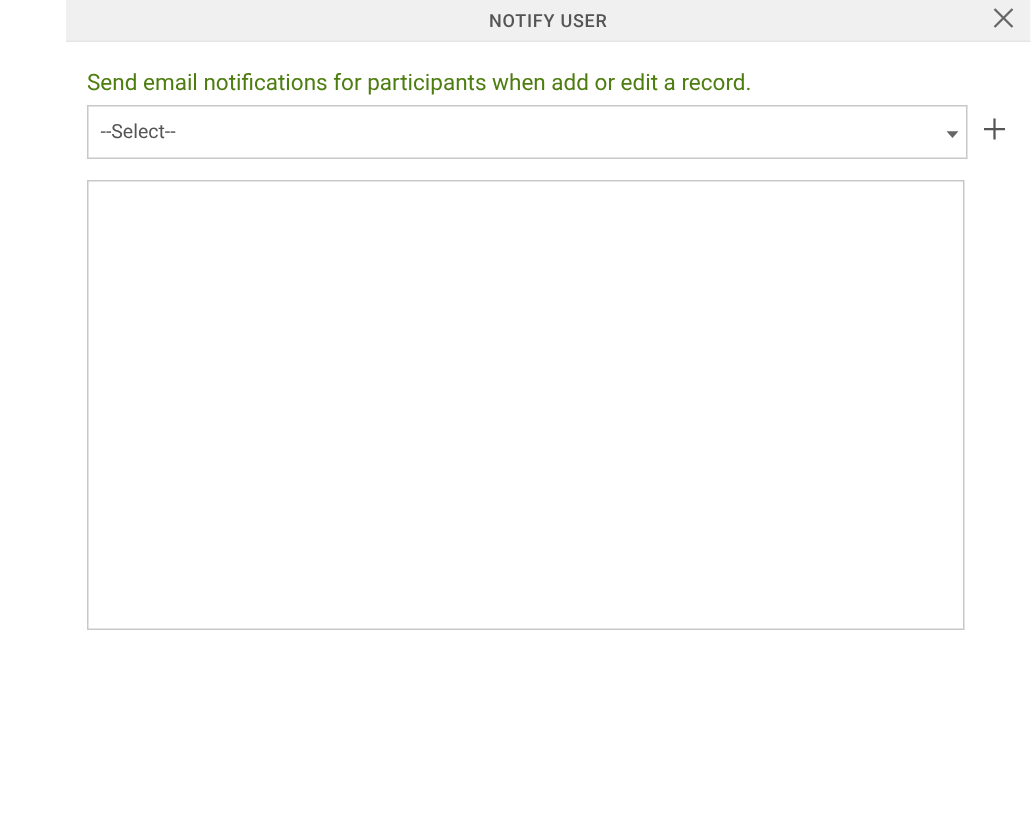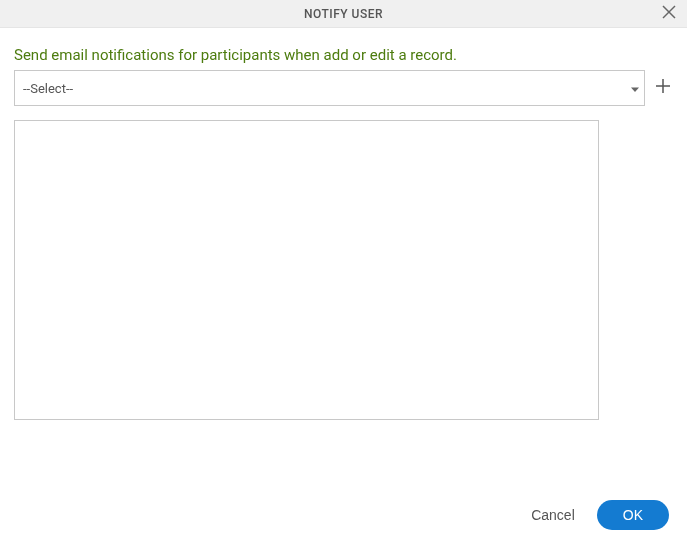--- a/index.html
+++ b/index.html
@@ -12,20 +12,21 @@
       background: #fff;
       width: 687px;
       height: 544px;
       overflow: hidden;
     }
     .dialog {
       width: 100%;
       height: 100%;
       display: flex;
       flex-direction: column;
+      padding-left: 44px;
     }
     .header {
       background: #f0f0f0;
       height: 28px;
       display: flex;
       align-items: center;
       justify-content: center;
       position: relative;
       border-bottom: 1px solid #e5e5e5;
     }
@@ -205,17 +206,13 @@
             <line x1="8" y1="1" x2="8" y2="15"></line>
             <line x1="1" y1="8" x2="15" y2="8"></line>
           </svg>
         </span>
       </div>
     </div>
 
     <div class="preview-box"></div>
   </div>
 
-  <div class="footer">
-    <button class="cancel-btn">Cancel</button>
-    <button class="ok-btn">OK</button>
-  </div>
 </div>
 
 </body></html>

